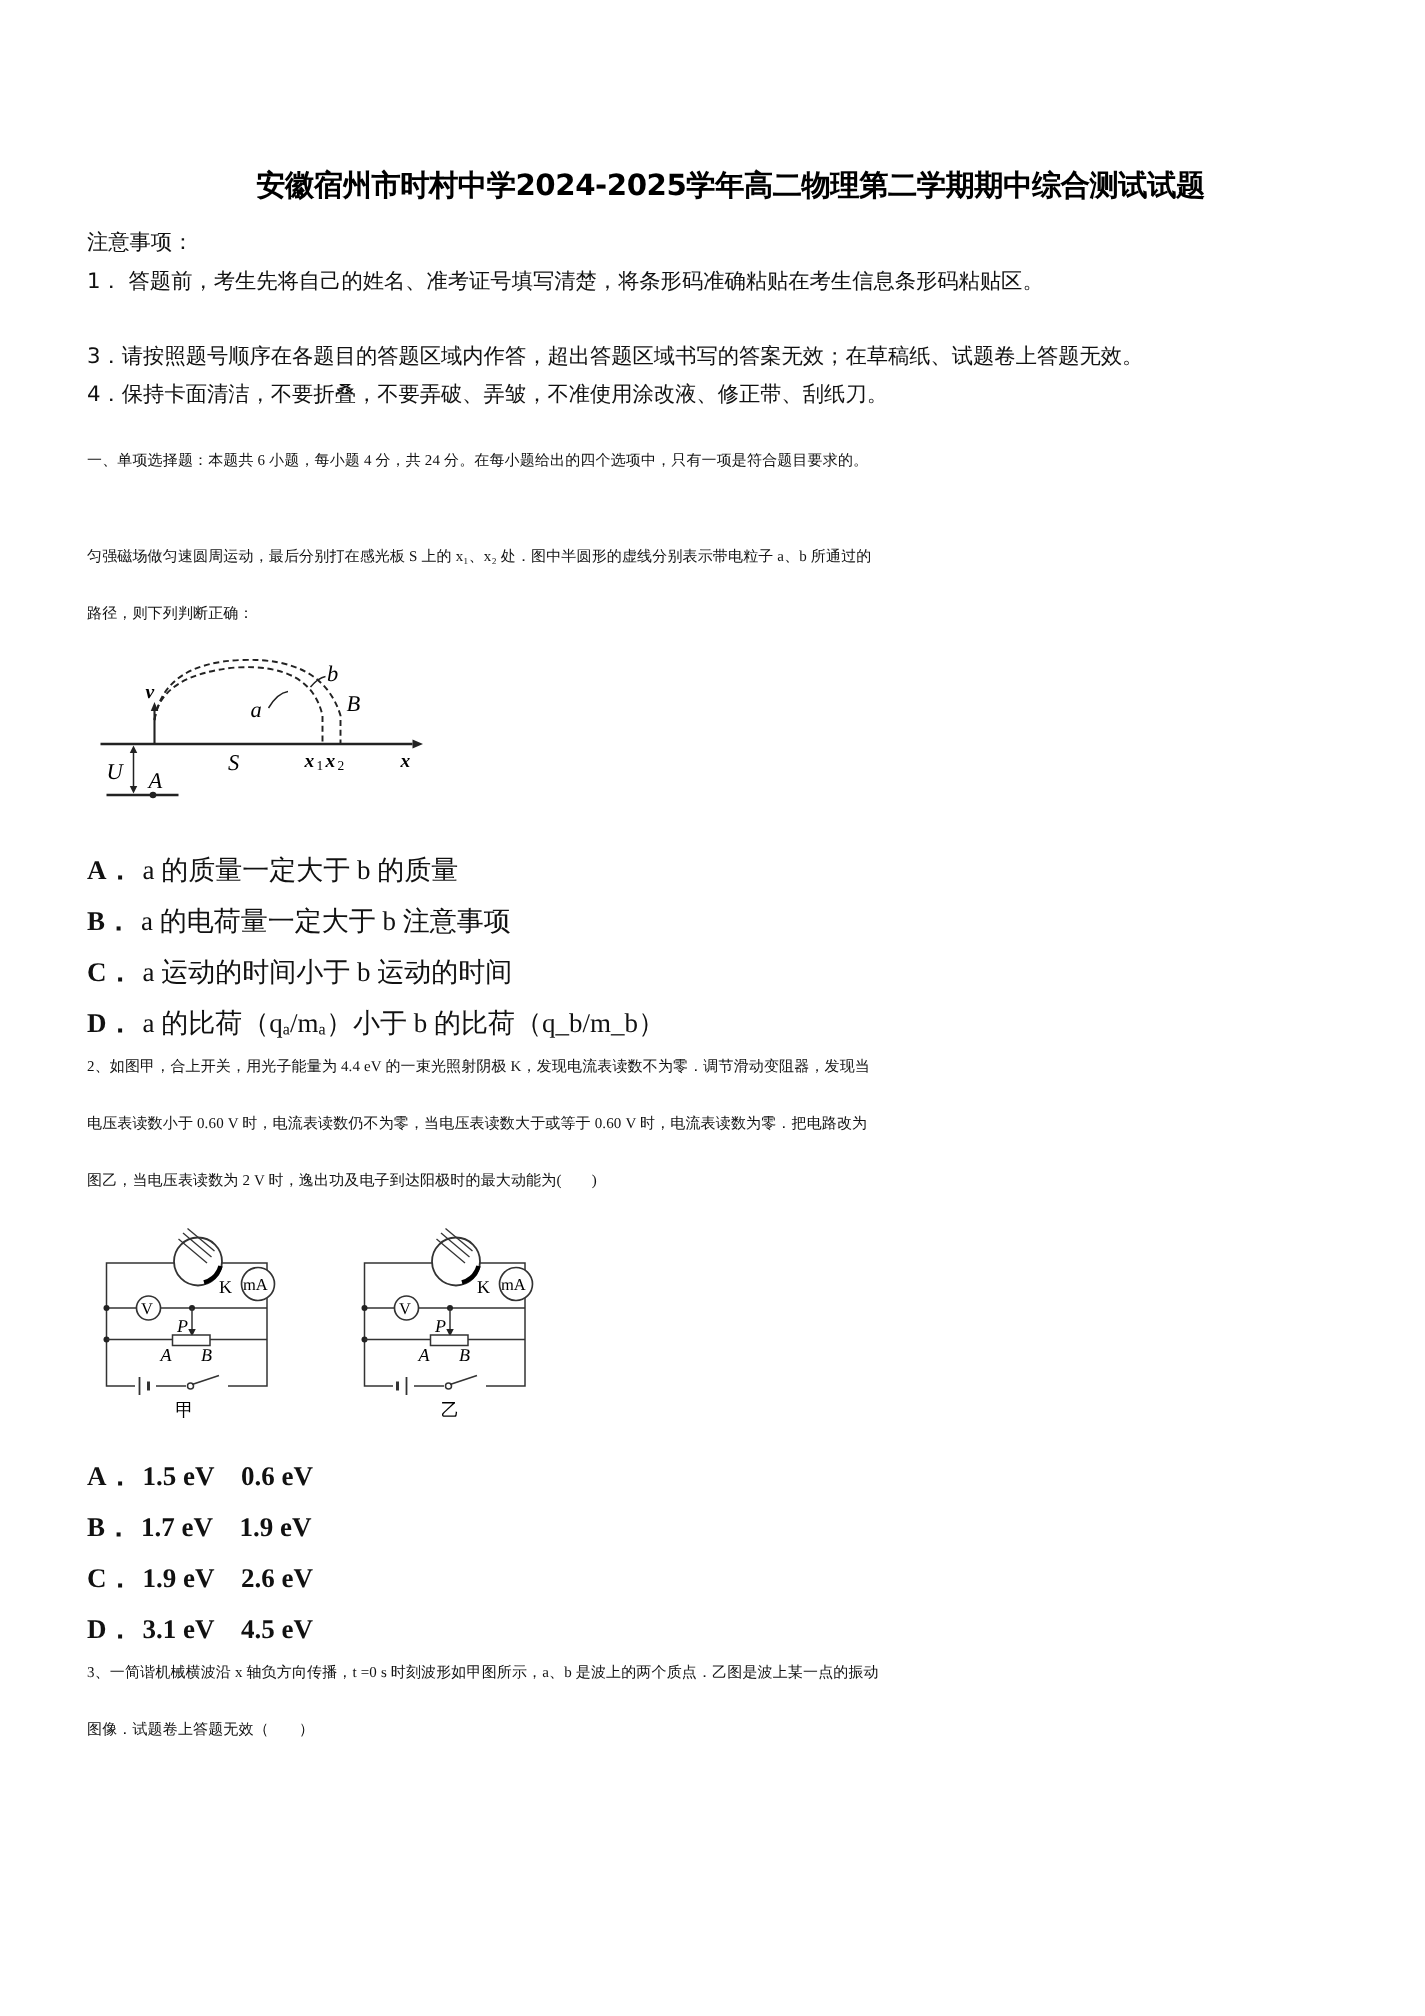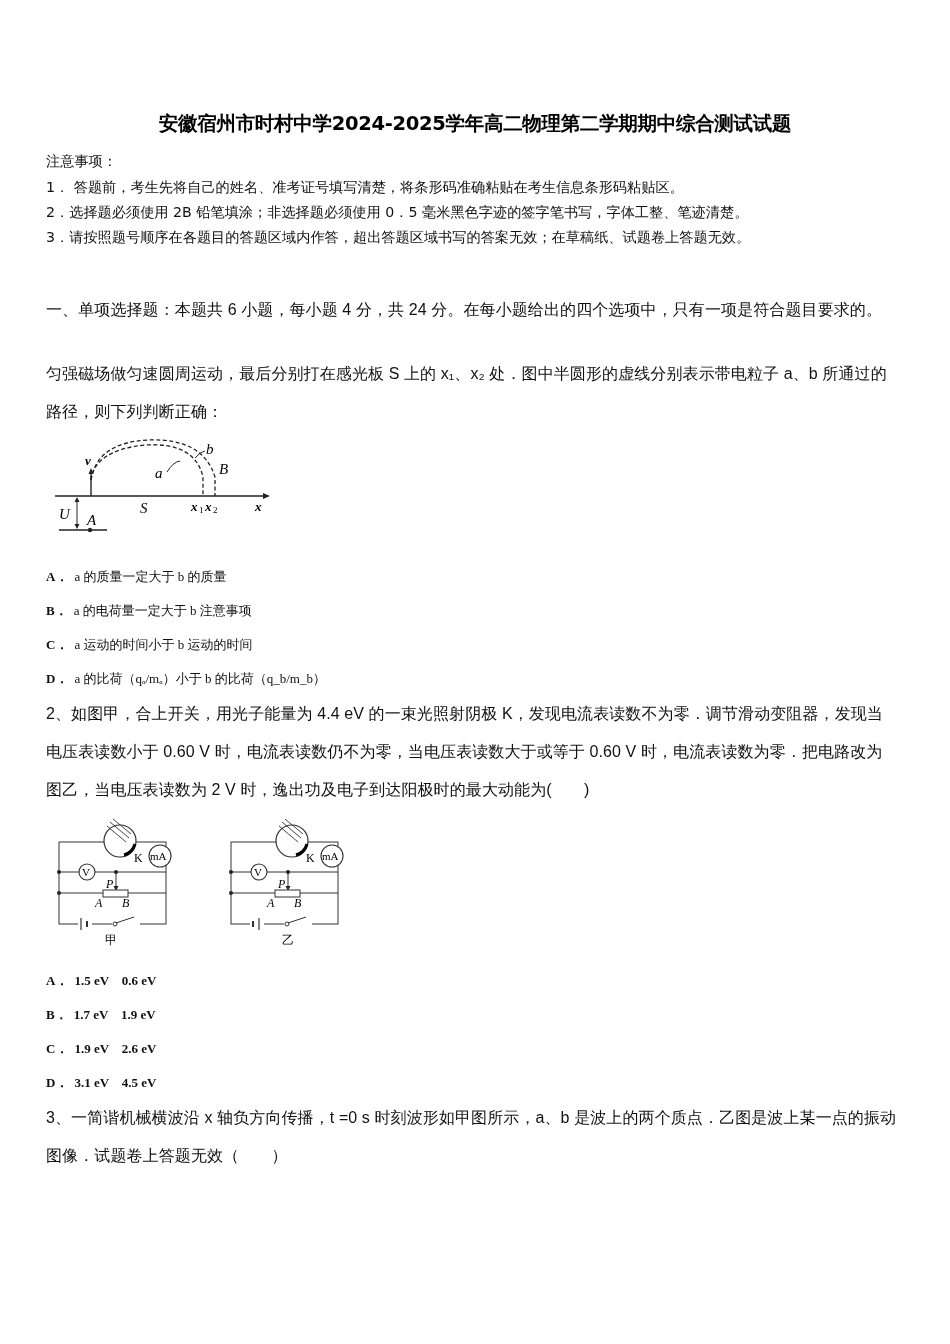--- a/index.html
+++ b/index.html
@@ -1,45 +1,45 @@
 <!DOCTYPE html>
 <html><head>
 <meta charset="utf-8">
 <style>
   html, body { margin: 0; padding: 0; background: #ffffff; }
   body { width: 950px; height: 1344px; position: relative; overflow: hidden; color: #111; }
-  .page { position: absolute; left: 0; top: 0; width: 868px; height: 1344px; }
+  .page { position: absolute; left: 12px; top: 0; width: 868px; height: 1344px; }
   .title {
     position: absolute; left: 0; top: 110px; width: 950px; text-align: center;
     font-family: "DejaVu Sans", "Liberation Sans", sans-serif; font-weight: bold;
     font-size: 19.5px; letter-spacing: -0.3px; color: #000;
   }
   .line {
     position: absolute; left: 46px; white-space: nowrap;
     font-family: "DejaVu Sans", "Liberation Sans", sans-serif; font-size: 14.5px; color: #111;
   }
   .notice { font-size: 14.2px; }
-  .q { font-family: Liberation Sans, sans-serif; font-size: 16px; letter-spacing: 0.1px; }
-  .opt { font-family: "Liberation Serif", "DejaVu Serif", serif; font-size: 13px; }
+  .q { font-family: Liberation Serif, serif; font-size: 10px; letter-spacing: 0.1px; }
+  .opt { font-family: "Liberation Serif", "DejaVu Serif", serif; font-size: 18px; }
   .opt .lbl { font-weight: bold; margin-right: 6px; }
   .opt b { font-weight: bold; }
   .fig { position: absolute; }
   .fig svg text { font-family: "Liberation Serif", "DejaVu Serif", serif; }
 </style>
 </head>
 <body>
 
 <div class="page">
 
   <div class="title">安徽宿州市时村中学2024-2025学年高二物理第二学期期中综合测试试题</div>
 
   <div class="line notice" style="top:152px">注意事项：</div>
   <div class="line notice" style="top:178px">1．  答题前，考生先将自己的姓名、准考证号填写清楚，将条形码准确粘贴在考生信息条形码粘贴区。</div>
-  <div class="line notice" style="top:203px">2．选择题必须使用 2B 铅笔填涂；非选择题必须使用 0．5 毫米黑色字迹的签字笔书写，字体工整、笔迹清楚。</div>
   <div class="line notice" style="top:228px">3．请按照题号顺序在各题目的答题区域内作答，超出答题区域书写的答案无效；在草稿纸、试题卷上答题无效。</div>
+  <div class="line notice" style="top:253px">4．保持卡面清洁，不要折叠，不要弄破、弄皱，不准使用涂改液、修正带、刮纸刀。</div>
 
   <div class="line q" style="top:300px">一、单项选择题：本题共 6 小题，每小题 4 分，共 24 分。在每小题给出的四个选项中，只有一项是符合题目要求的。</div>
 
   <div class="line q" style="top:364px">匀强磁场做匀速圆周运动，最后分别打在感光板 S 上的 x₁、x₂ 处．图中半圆形的虚线分别表示带电粒子 a、b 所通过的</div>
   <div class="line q" style="top:402px">路径，则下列判断正确：</div>
 
   <div class="fig" style="left:45px; top:432px;">
     <svg width="230" height="105" viewBox="0 0 230 105">
 
       <line x1="10" y1="64" x2="218" y2="64" stroke="#222" stroke-width="1.6"></line>

